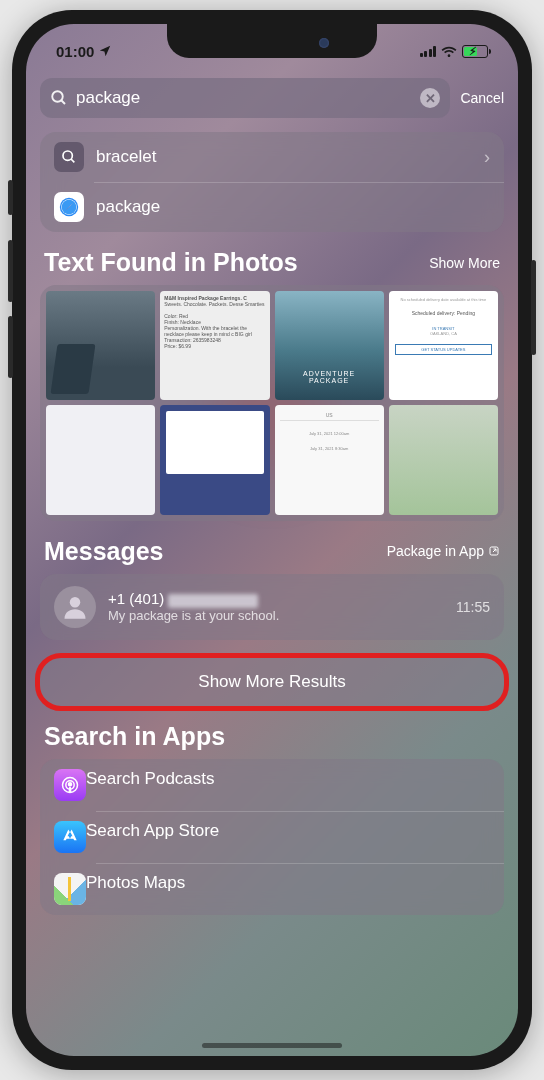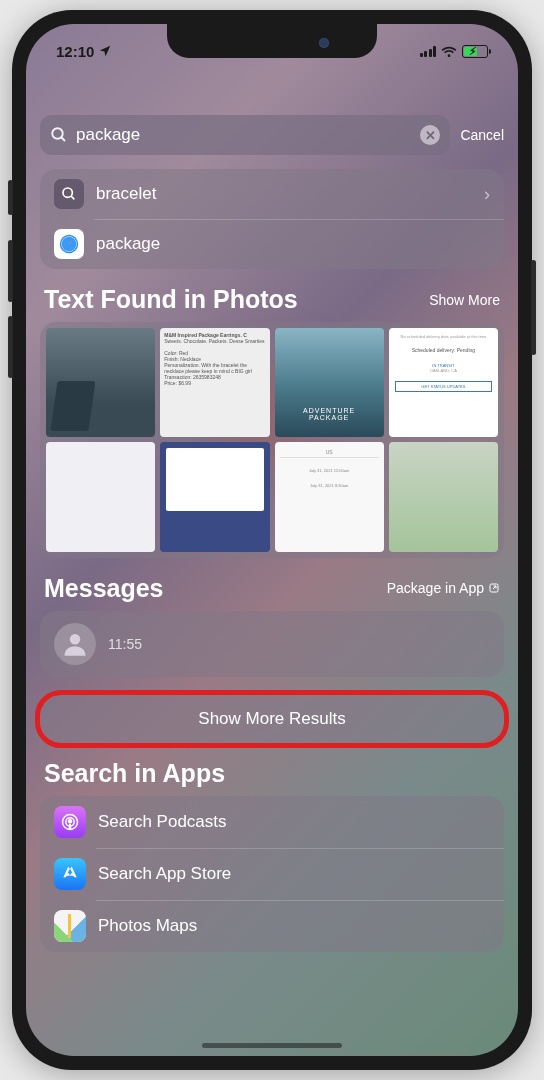--- a/index.html
+++ b/index.html
@@ -92,21 +92,20 @@
     width: 55%;
     background: #37d65a;
     border-radius: 1.5px;
   }
   .battery-bolt{position:absolute;left:6px;top:-1px;font-size:11px;color:#1a1a1a;}
   .content {
     position: absolute;
     top: 54px; left: 0; right: 0; bottom: 0;
     padding: 0 14px 19px;
     overflow: hidden;
-    margin-top: 37px;
   }
   .search-row {
     display: flex; align-items: center; gap: 10px;
     margin-bottom: 14px;
   }
   .search-field {
     flex: 1;
     background: rgba(120,110,130,0.7);
     border-radius: 12px;
     height: 40px;
@@ -211,22 +210,22 @@
     font-size: 17px;
   }
   .highlight-ring{
     position:absolute;
     top:-5px;left:-5px;right:-5px;bottom:-5px;
     border:5px solid #e02020;
     border-radius:26px;
     pointer-events:none;
   }
   .apps-card .row {
-    display: flex; align-items: center;
-    padding: 10px 14px; gap: 12px;
+    display: flex; align-items: flex-start;
+    padding: 10px 14px; gap: 0;
     color: #fff; font-size: 17px;
     position:relative;
   }
   .apps-card .row + .row::before{
     content:"";position:absolute;top:0;left:56px;right:0;height:1px;
     background:rgba(255,255,255,0.18);
   }
   .app-icon {
     width: 32px; height: 32px;
     border-radius: 8px;
@@ -257,21 +256,21 @@
 
 <div class="phone">
   <div class="side-btn sb-left1"></div>
   <div class="side-btn sb-left2"></div>
   <div class="side-btn sb-left3"></div>
   <div class="side-btn sb-right"></div>
   <div class="screen">
     <div class="notch"></div>
     <div class="status-bar">
       <div class="status-left">
-        <span>12:10</span>
+        <span>01:00</span>
         <svg width="14" height="14" viewBox="0 0 24 24" fill="#1a1a1a">
             <path d="M3 11 L21 3 L13 21 L11 13 Z"></path>
           </svg>
       </div>
       <div class="status-right">
         <span class="signal-bars">
             <span></span>
             <span></span>
             <span></span>
             <span></span>
@@ -375,20 +374,24 @@
         </span>
       </div>
       <div class="card msg-card">
         <div class="msg-row">
           <div class="avatar">
             <svg width="28" height="28" viewBox="0 0 24 24" fill="#d8d0dc">
                 <circle cx="12" cy="8" r="4.5"></circle>
                 <path d="M3 22c0-5 4-8 9-8s9 3 9 8z"></path>
               </svg>
           </div>
+          <div class="msg-body">
+            <div class="msg-from"><span>+1 (401)</span> <span class="blurred"></span></div>
+            <div class="msg-preview">My package is at your school.</div>
+          </div>
           <div class="msg-time">11:55</div>
         </div>
       </div>
 
       <div class="show-more-wrap">
         <div class="show-more">Show More Results</div>
         <div class="highlight-ring"></div>
       </div>
 
       <div class="section-header">

